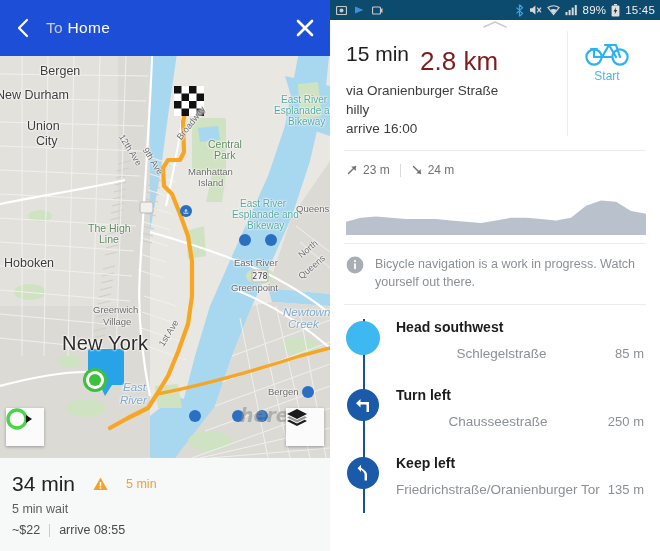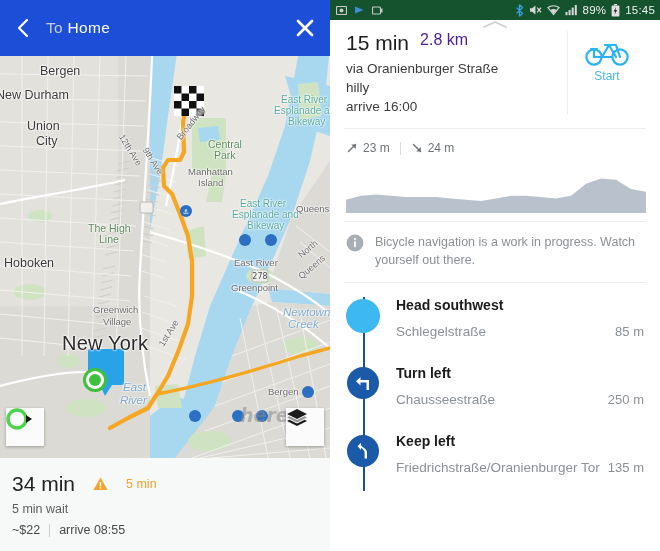--- a/index.html
+++ b/index.html
@@ -66,35 +66,35 @@
   .taxi-action{
     width:92px;border-left:1px solid #e3e5e6;display:flex;flex-direction:column;
     align-items:center;justify-content:center;cursor:pointer;padding-bottom:4px;
   }
   .taxi-action-label{font-size:12.5px;color:#35b4f0;margin-top:7px;}
 
   
   .right{position:relative;width:330px;height:551px;background:#ffffff;overflow:hidden;}
 
   .statusbar{
-    height:20px;background:#14532d;display:flex;align-items:center;
+    height:20px;background:#0c4a6e;display:flex;align-items:center;
     padding:0 5px 0 6px;color:#e8e8e8;font-size:11px;
   }
   .sb-left{display:flex;align-items:center;gap:7px;flex:1;}
   .sb-right{display:flex;align-items:center;gap:5px;}
   .sb-pct{font-size:11.5px;color:#f0f0f0;letter-spacing:.2px;}
   .sb-clock{font-size:11.5px;color:#f0f0f0;letter-spacing:.2px;}
 
   .drag-handle{height:9px;display:flex;align-items:flex-start;justify-content:center;background:#fff;cursor:pointer;}
 
   .summary{padding:2px 14px 14px 16px;display:flex;background:#fff;}
   .summary-text{flex:1;}
-  .sum-row1{display:flex;align-items:flex-start;gap:11px;}
+  .sum-row1{display:flex;align-items:center;gap:11px;}
   .sum-dur{font-size:21px;color:#1e1e1e;}
-  .sum-dist{font-size:16px;color:#4c1d95;}
+  .sum-dist{font-size:26px;color:#7f1d1d;margin-top:15px;}
   .sum-via{font-size:13.5px;color:#3c3c3c;margin-top:6px;}
   .sum-terrain{font-size:13.5px;color:#3c3c3c;margin-top:4px;}
   .sum-arrive{font-size:13.5px;color:#3c3c3c;margin-top:4px;}
   .start-action{
     width:78px;border-left:1px solid #ececec;display:flex;flex-direction:column;
     align-items:center;justify-content:flex-start;padding-top:6px;cursor:pointer;
   }
   .start-label{font-size:12px;color:#4db4e6;margin-top:2px;}
 
   .divider{height:1px;background:#ececec;margin:0 14px;}
@@ -109,21 +109,21 @@
   .notice-text{font-size:12.5px;line-height:1.45;color:#8b9096;}
 
   .maneuvers{position:relative;padding-top:6px;}
   .timeline-line{position:absolute;left:33px;top:14px;width:2px;background:#1b4f9c;}
   .man{position:relative;display:flex;padding:8px 14px 8px 0;min-height:52px;}
   .man-icon-col{width:66px;display:flex;justify-content:center;padding-top:2px;}
   .man-icon{width:32px;height:32px;border-radius:50%;display:flex;align-items:center;justify-content:center;position:relative;z-index:2;}
   .man-body{flex:1;padding-right:2px;}
   .man-title{font-size:14px;color:#1c1c1c;font-weight:bold;line-height:1.2;}
   .man-sub-row{display:flex;align-items:flex-start;margin-top:9px;gap:8px;}
-  .man-street{flex:1;font-size:13.5px;color:#8b9096;line-height:1.35;}
+  .man-street{flex:1;font-size:13.5px;color:#8b9096;line-height:1.35;text-align:center;}
   .man-dist{font-size:13px;color:#8b9096;white-space:nowrap;padding-top:1px;}
 </style>
 </head>
 <body>
 
 <div class="app">
 
   <div class="left">
 
     <div class="nav-header">

